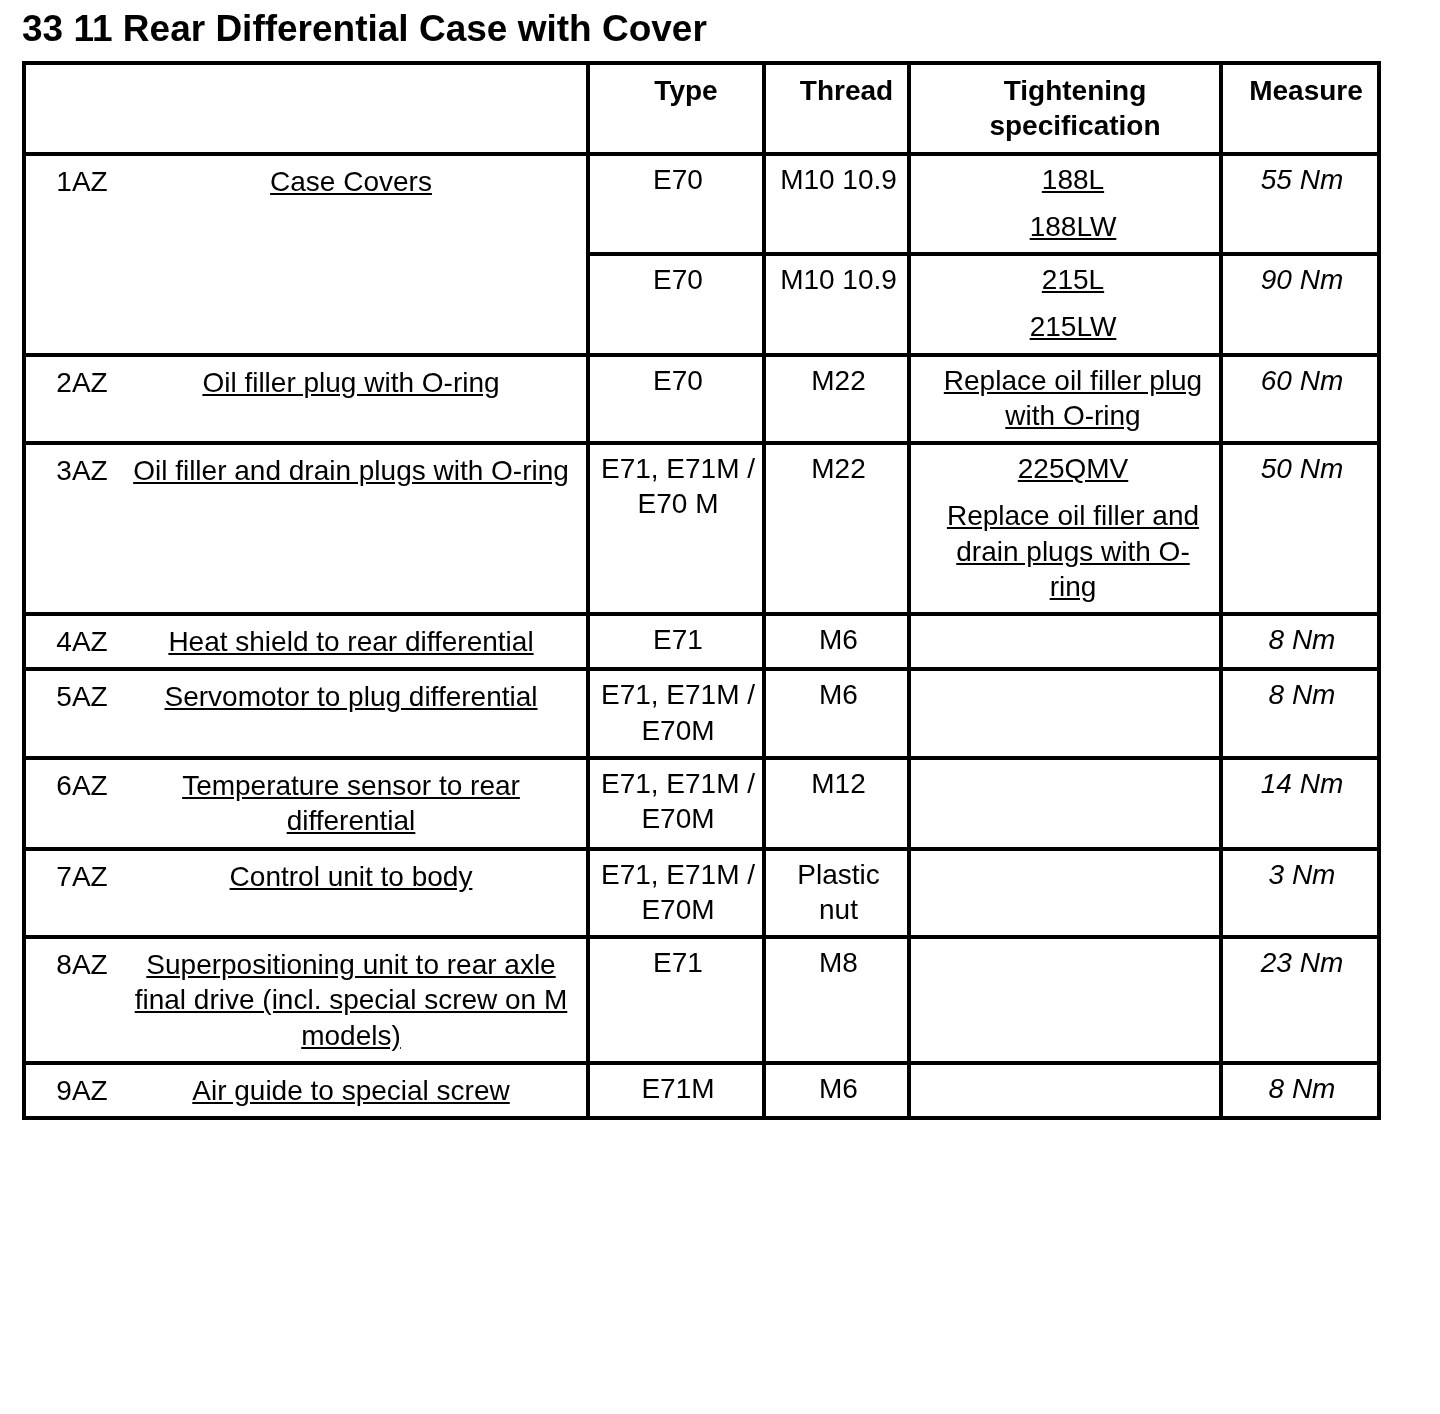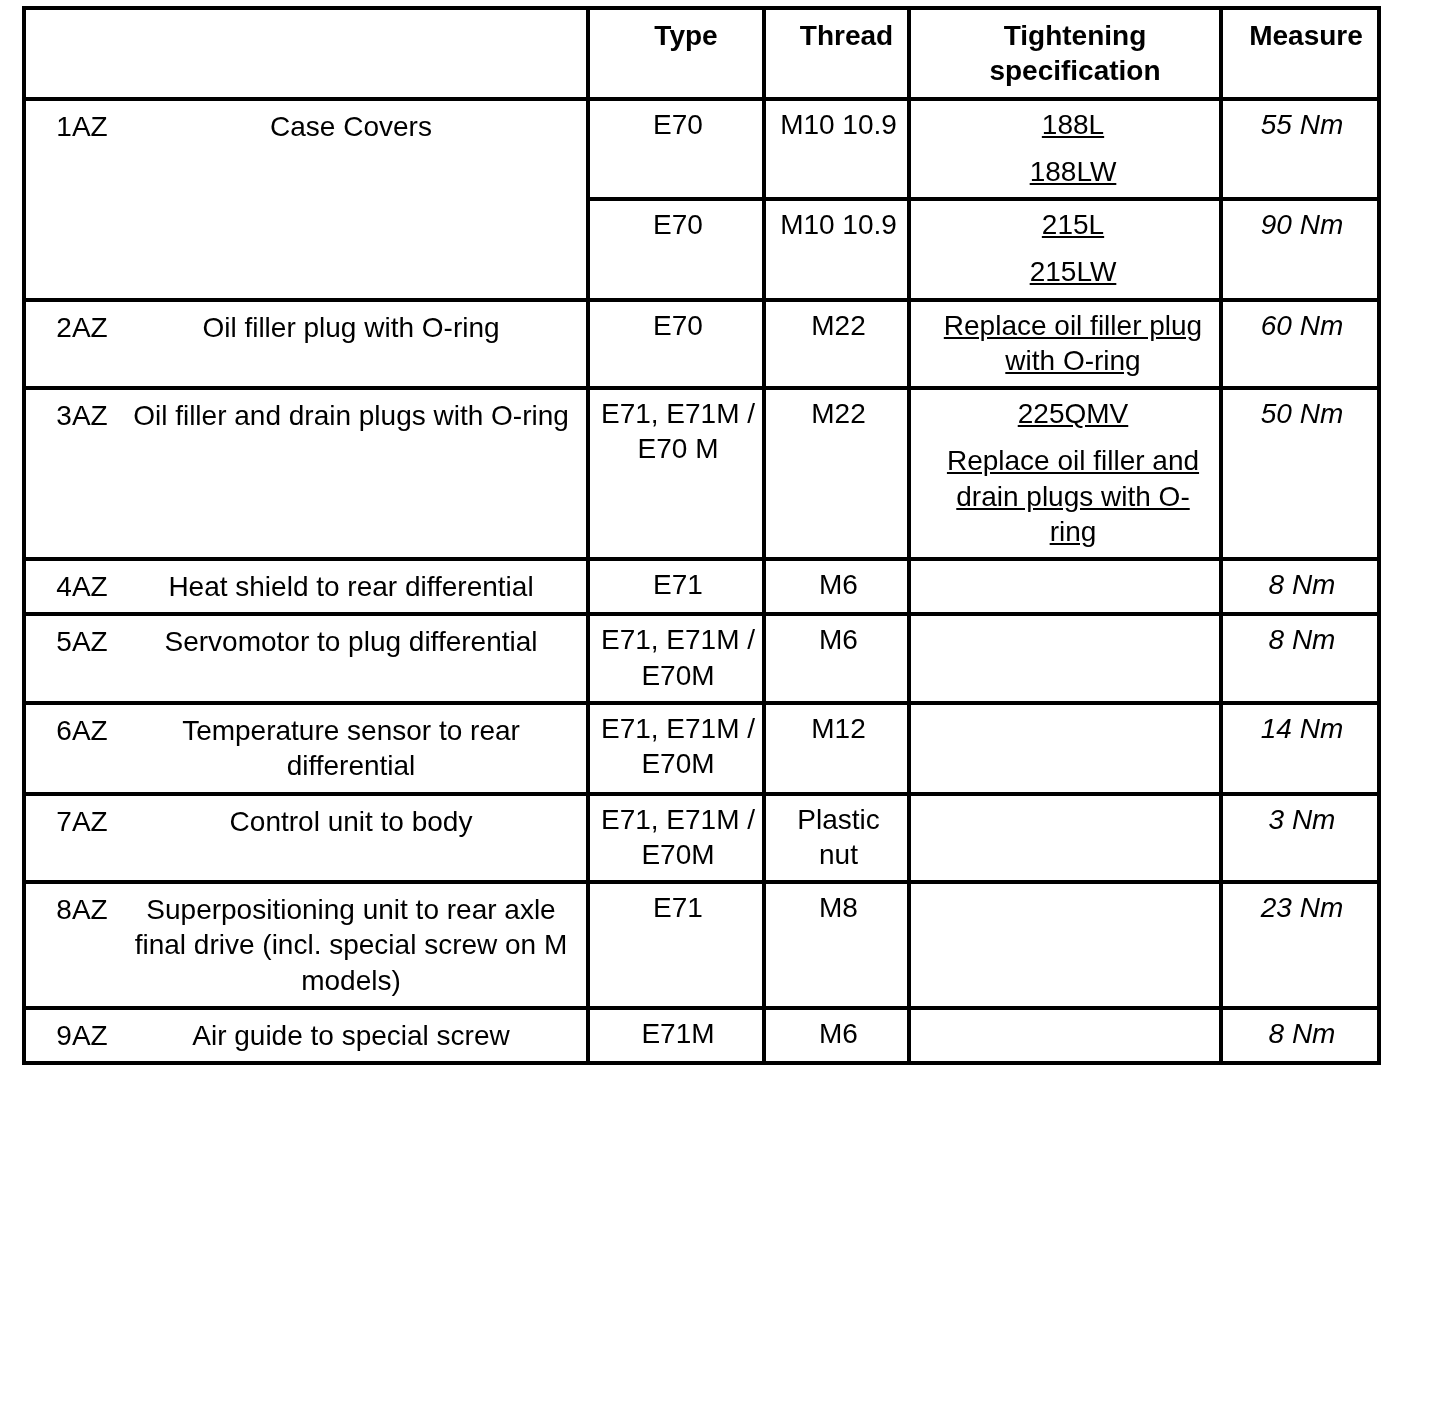--- a/index.html
+++ b/index.html
@@ -52,20 +52,21 @@
   .item-wrap {
     display: flex;
     align-items: flex-start;
   }
   .item-code {
     flex: 0 0 88px;
   }
   .item-desc {
     flex: 1;
     padding-right: 6px;
+    text-decoration: underline;
   }
   td.c-spec {
     padding-left: 24px;
     padding-right: 8px;
   }
   td.c-spec p {
     margin: 0 0 12px 0;
     text-decoration: underline;
   }
   td.c-spec p:last-child {
@@ -74,20 +75,21 @@
   td.c-measure {
     white-space: nowrap;
     font-style: italic;
   }
 </style>
 </head>
 <body>
 
 <div class="page">
 
+  <div class="doc-title">33 11 Rear Differential Case with Cover</div>
 
   <table class="spec-table">
     <colgroup>
       <col style="width:564px">
       <col style="width:176px">
       <col style="width:145px">
       <col style="width:312px">
       <col style="width:158px">
     </colgroup>
 

